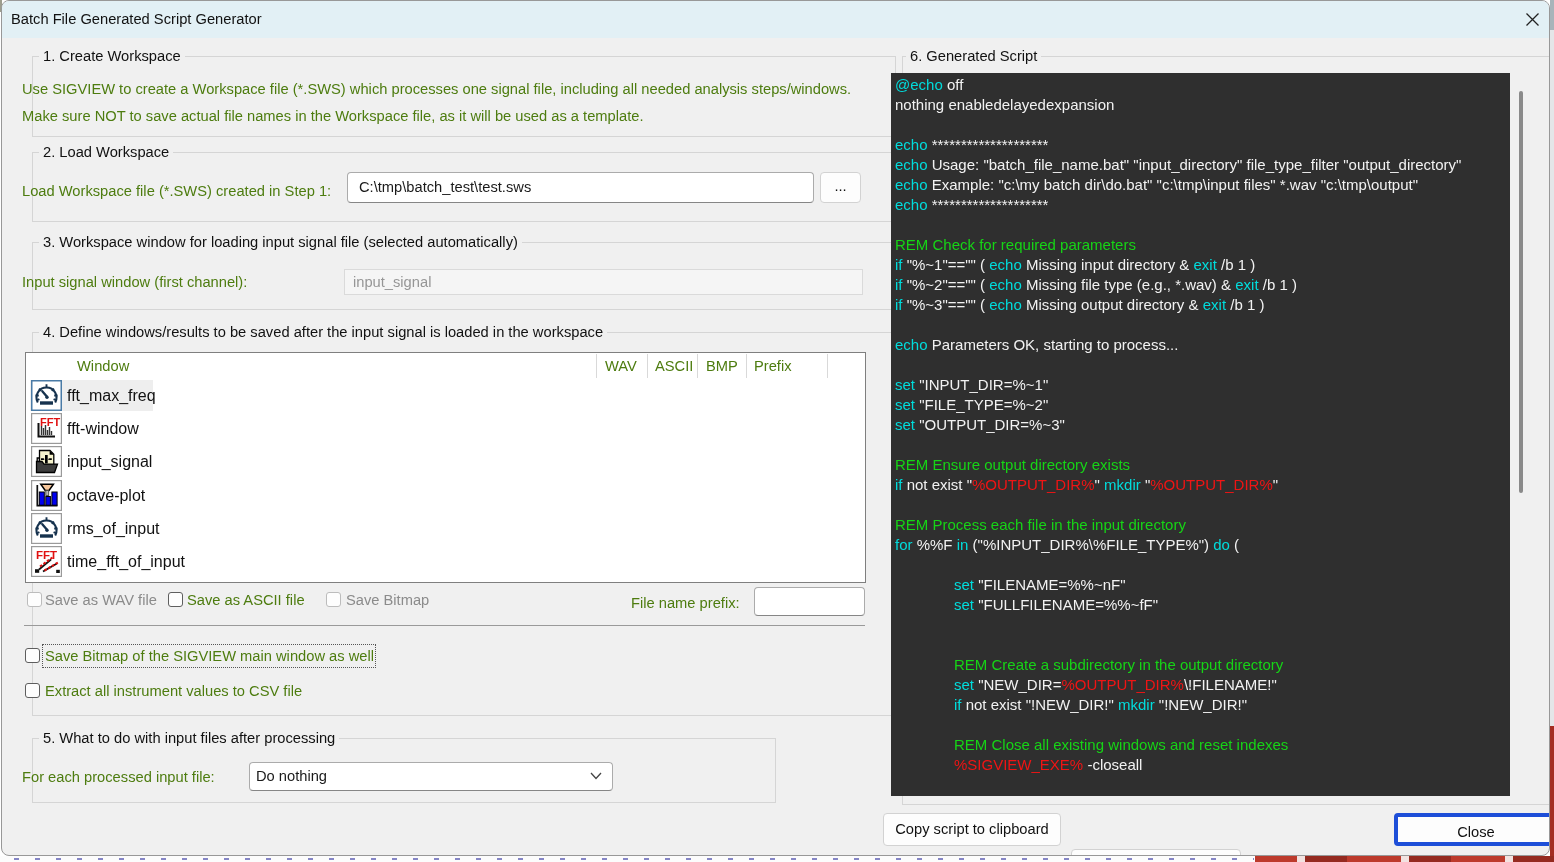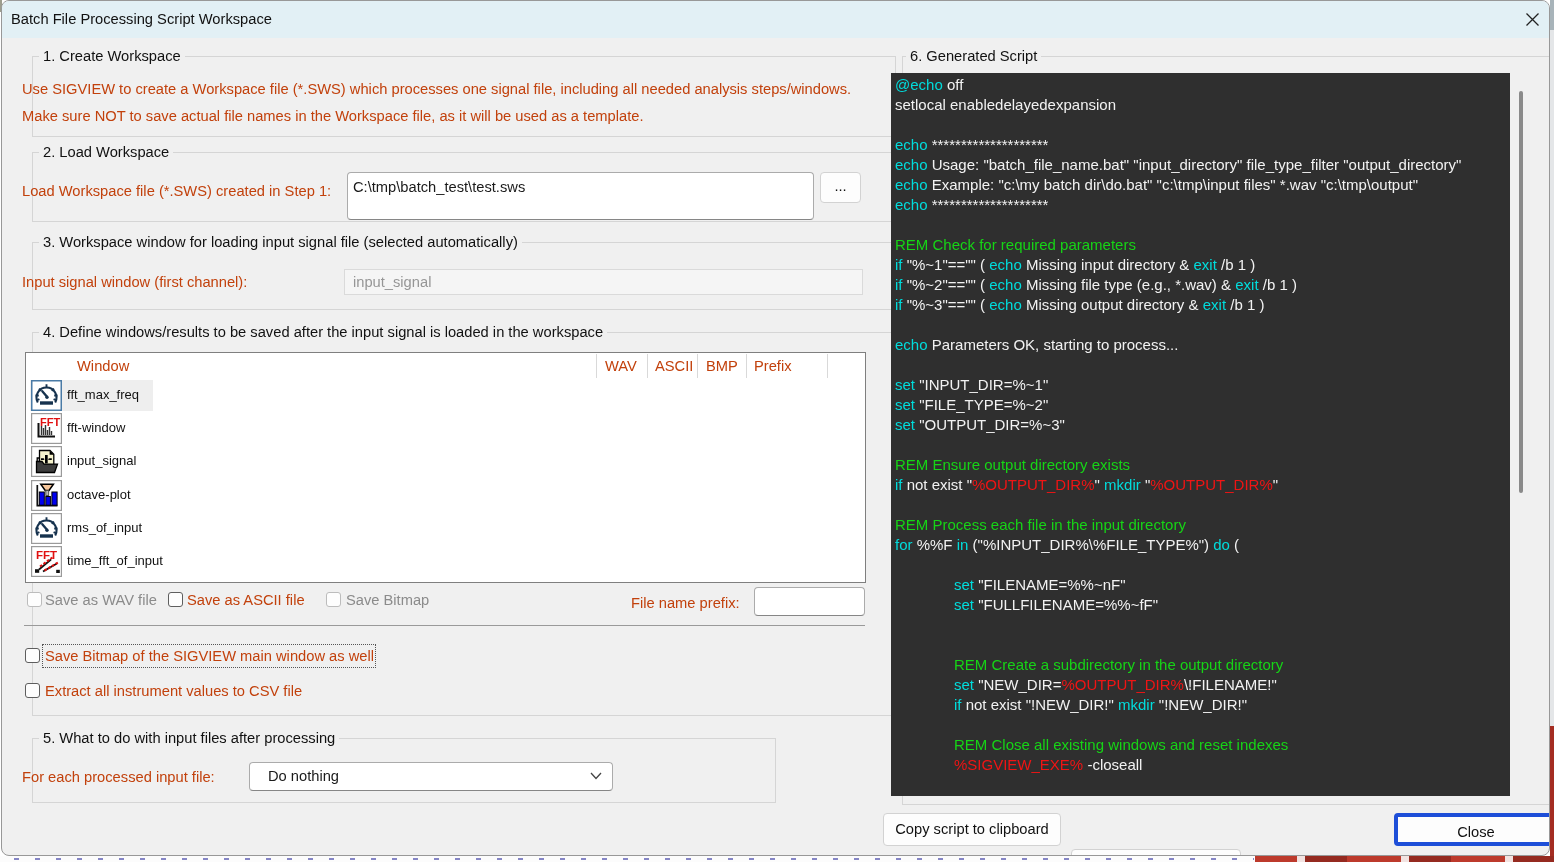--- a/index.html
+++ b/index.html
@@ -19,36 +19,36 @@
 
 
 #dialog { left:1px; top:0; width:1549px; height:856px; background:#f0f0f0;
   border:1px solid #989898; border-radius:8px; overflow:hidden; }
 
 #titlebar { left:0; top:0; width:1547px; height:37px; background:#e2f0f5; }
 #title-text { left:9px; top:0; height:37px; line-height:37px; font-size:14.7px; color:#111; }
 
 .groupbox { border:1px solid #d5d5d5; border-radius:0;margin-left:20px; }
 .glabel { position:absolute; top:-9px; left:6px; background:#f0f0f0; padding:0 4px; font-size:14.7px; white-space:nowrap; color:#111; }
-.txt { position:absolute; font-size:14.7px; white-space:nowrap; color:#c2410c; }
+.txt { position:absolute; font-size:14.7px; white-space:nowrap; color:#4d7c0f; }
 .gray { color:#8b8b8b; }
 
 
 .tinput { position:absolute; background:#ffffff; border:1px solid #ababab; border-bottom:1.5px solid #868686; border-radius:4px; font-size:14.7px; }
 .dinput { position:absolute; background:#f5f5f5; border:1px solid #dadada; font-size:14.7px; color:#969696; }
 .btn { position:absolute; background:#fdfdfd; border:1px solid #d2d2d2; border-radius:4px; font-size:14.7px; text-align:center; color:#111; }
 
 
 .cb { position:absolute; width:15px; height:15px; background:#fdfdfd; border:1px solid #5e5e5e; border-radius:3px; }
 .cb.dis { border-color:#bcbcbc; }
 
 
 #list { left:23px; top:351px; width:841px; height:231px; background:#fff; border:1px solid #7f7f7f; }
 .hsep { position:absolute; width:1px; background:#d9d9d9; }
-.row-label { position:absolute; font-size:13px; white-space:nowrap; color:#111;text-align:right; }
+.row-label { position:absolute; font-size:16px; white-space:nowrap; color:#111;text-align:right; }
 .icon { position:absolute; width:31px; height:31px; }
 
 
 #script { left:889px; top:72px; width:619px; height:723px; background:#2f2f2f; overflow:hidden;
   font-family:"Liberation Sans", sans-serif; font-size:15px; padding:2px 0 0 4px; }
 #script div { height:20px; line-height:20px; white-space:pre; color:#f2f2f2; }
 #script div.ind { padding-left:59px; }
 .k { color:#00dcdc; }
 .g { color:#16d416; }
 .r { color:#f01414; }
@@ -59,36 +59,36 @@
 <div id="bg-bottom" class="abs"></div>
 <div id="bg-dashes" class="abs"></div>
 <div id="bg-redbr" class="abs"></div>
 <div id="bg-redright" class="abs"></div>
 <div id="bg-topright" class="abs"></div>
 <div id="bg-right" class="abs"></div>
 <div id="bg-topleft" class="abs"></div>
 
 <div id="dialog" class="abs">
   <div id="titlebar" class="abs"></div>
-  <div id="title-text" class="abs">Batch File Processing Script Workspace</div>
+  <div id="title-text" class="abs">Batch File Generated Script Generator</div>
   <svg class="abs" style="left:1523px;top:11px" width="15" height="15" viewBox="0 0 15 15">
     <path d="M1.5 1.5 L13.5 13.5 M13.5 1.5 L1.5 13.5" stroke="#222" stroke-width="1.3" fill="none"></path>
   </svg>
 
   <div class="abs groupbox" style="left:10px;top:55px;width:864px;height:81px">
     <span class="glabel">1. Create Workspace</span>
   </div>
   <div class="txt" style="left:20px;top:80px">Use SIGVIEW to create a Workspace file (*.SWS) which processes one signal file, including all needed analysis steps/windows.</div>
   <div class="txt" style="left:20px;top:107px">Make sure NOT to save actual file names in the Workspace file, as it will be used as a template.</div>
 
   <div class="abs groupbox" style="left:10px;top:151px;width:864px;height:70px">
     <span class="glabel">2. Load Workspace</span>
   </div>
   <div class="txt" style="left:20px;top:182px">Load Workspace file (*.SWS) created in Step 1:</div>
-  <div class="tinput" style="left:345px;top:171px;width:467px;height:48px;line-height:29px;padding-left:5px">C:\tmp\batch_test\test.sws</div>
+  <div class="tinput" style="left:345px;top:171px;width:467px;height:31px;line-height:29px;padding-left:11px">C:\tmp\batch_test\test.sws</div>
   <div class="btn" style="left:818px;top:171px;width:41px;height:31px;line-height:27px">...</div>
 
   <div class="abs groupbox" style="left:10px;top:241px;width:864px;height:68px">
     <span class="glabel">3. Workspace window for loading input signal file (selected automatically)</span>
   </div>
   <div class="txt" style="left:20px;top:273px">Input signal window (first channel):</div>
   <div class="dinput" style="left:342px;top:268px;width:519px;height:26px;line-height:24px;padding-left:8px">input_signal</div>
 
   <div class="abs groupbox" style="left:10px;top:331px;width:864px;height:384px">
     <span class="glabel">4. Define windows/results to be saved after the input signal is loaded in the workspace</span>
@@ -185,32 +185,32 @@
   <div class="cb" style="left:23px;top:647px"></div>
   <div class="abs" style="left:40px;top:643px;width:334px;height:24px;border:1px dotted #555"></div>
   <div class="txt" style="left:43px;top:647px">Save Bitmap of the SIGVIEW main window as well</div>
   <div class="cb" style="left:23px;top:682px"></div>
   <div class="txt" style="left:43px;top:682px">Extract all instrument values to CSV file</div>
 
   <div class="abs groupbox" style="left:10px;top:737px;width:744px;height:65px">
     <span class="glabel">5. What to do with input files after processing</span>
   </div>
   <div class="txt" style="left:20px;top:768px">For each processed input file:</div>
-  <div class="tinput" style="left:247px;top:761px;width:364px;height:29px;line-height:27px;padding-left:18px">Do nothing
+  <div class="tinput" style="left:247px;top:761px;width:364px;height:29px;line-height:27px;padding-left:6px">Do nothing
     <svg style="position:absolute;right:10px;top:9px" width="12" height="8" viewBox="0 0 12 8">
         <path d="M1 1 L6 6.5 L11 1" stroke="#444" stroke-width="1.3" fill="none"></path>
       </svg>
   </div>
 
   <div class="abs groupbox" style="left:880px;top:55px;width:661px;height:749px">
     <span class="glabel" style="left:3px">6. Generated Script</span>
   </div>
   <div id="script" class="abs">
       <div class=""><span class="k">@echo</span> off</div>
-      <div class="">setlocal enabledelayedexpansion</div>
+      <div class="">nothing enabledelayedexpansion</div>
       <div class=""> </div>
       <div class=""><span class="k">echo</span> ********************</div>
       <div class=""><span class="k">echo</span> Usage: "batch_file_name.bat" "input_directory" file_type_filter "output_directory"</div>
       <div class=""><span class="k">echo</span> Example: "c:\my batch dir\do.bat" "c:\tmp\input files" *.wav "c:\tmp\output"</div>
       <div class=""><span class="k">echo</span> ********************</div>
       <div class=""> </div>
       <div class=""><span class="g">REM Check for required parameters</span></div>
       <div class=""><span class="k">if</span> "%~1"=="" ( <span class="k">echo</span> Missing input directory &amp; <span class="k">exit</span> /b 1 )</div>
       <div class=""><span class="k">if</span> "%~2"=="" ( <span class="k">echo</span> Missing file type (e.g., *.wav) &amp; <span class="k">exit</span> /b 1 )</div>
       <div class=""><span class="k">if</span> "%~3"=="" ( <span class="k">echo</span> Missing output directory &amp; <span class="k">exit</span> /b 1 )</div>

